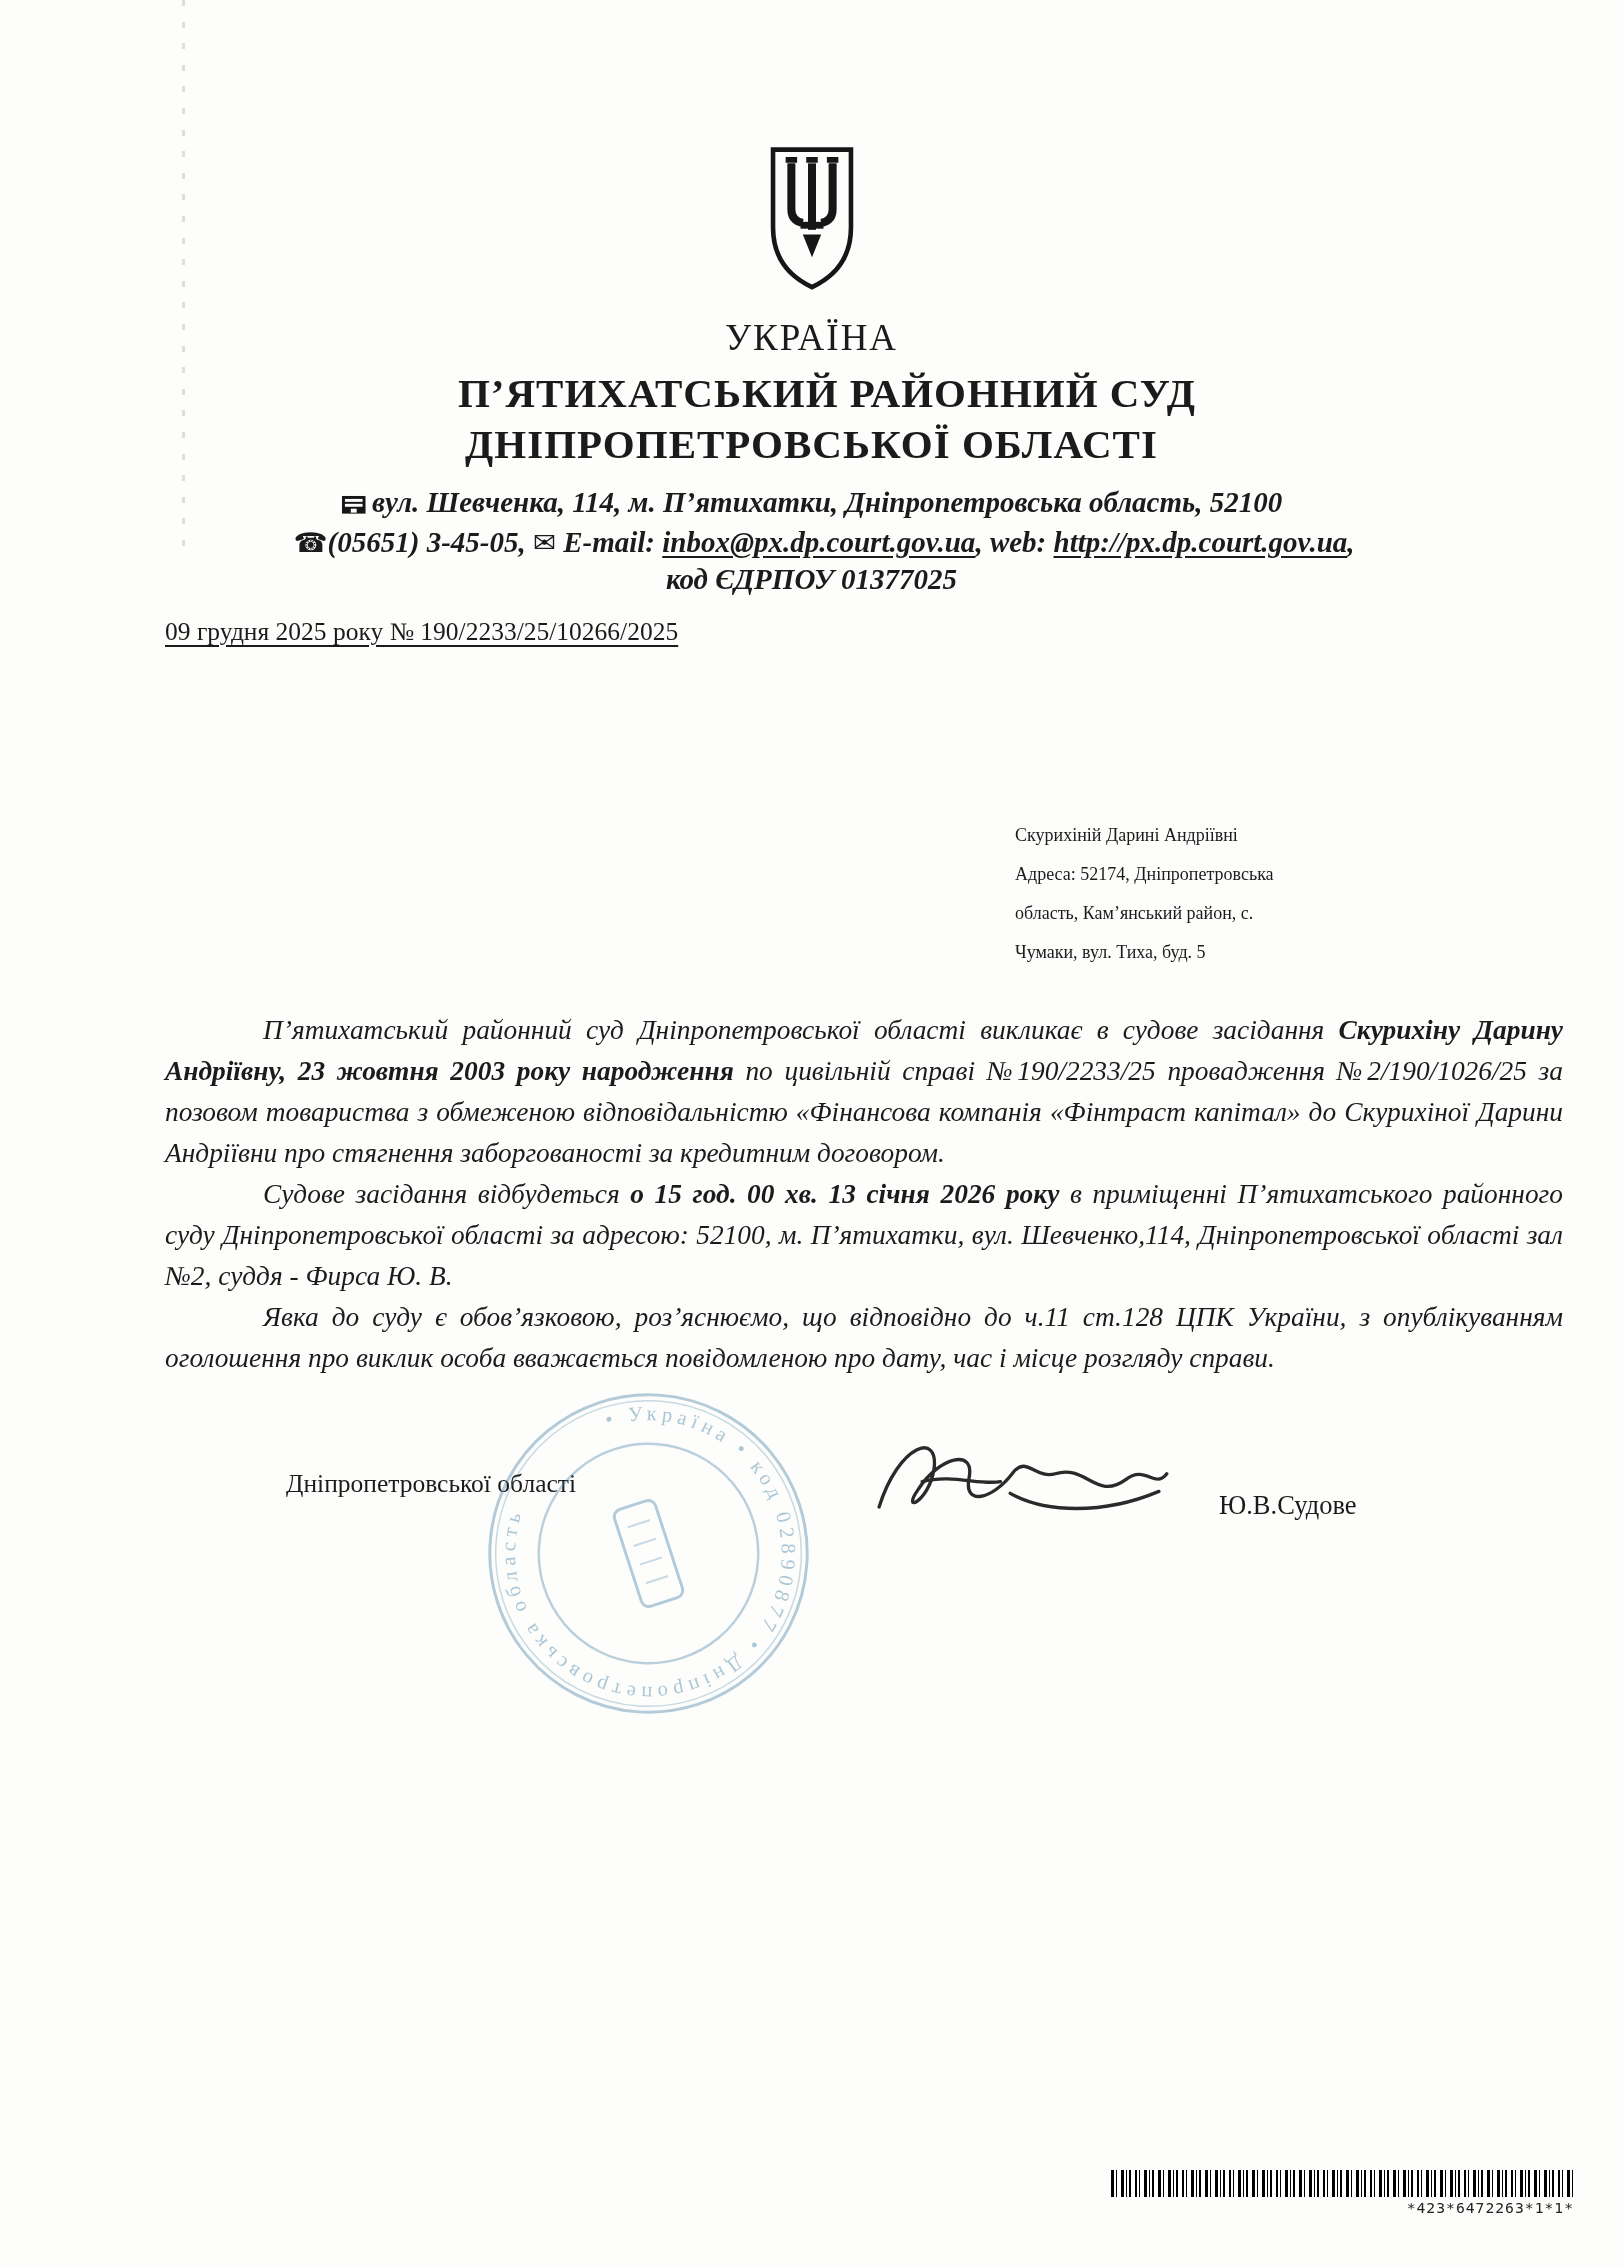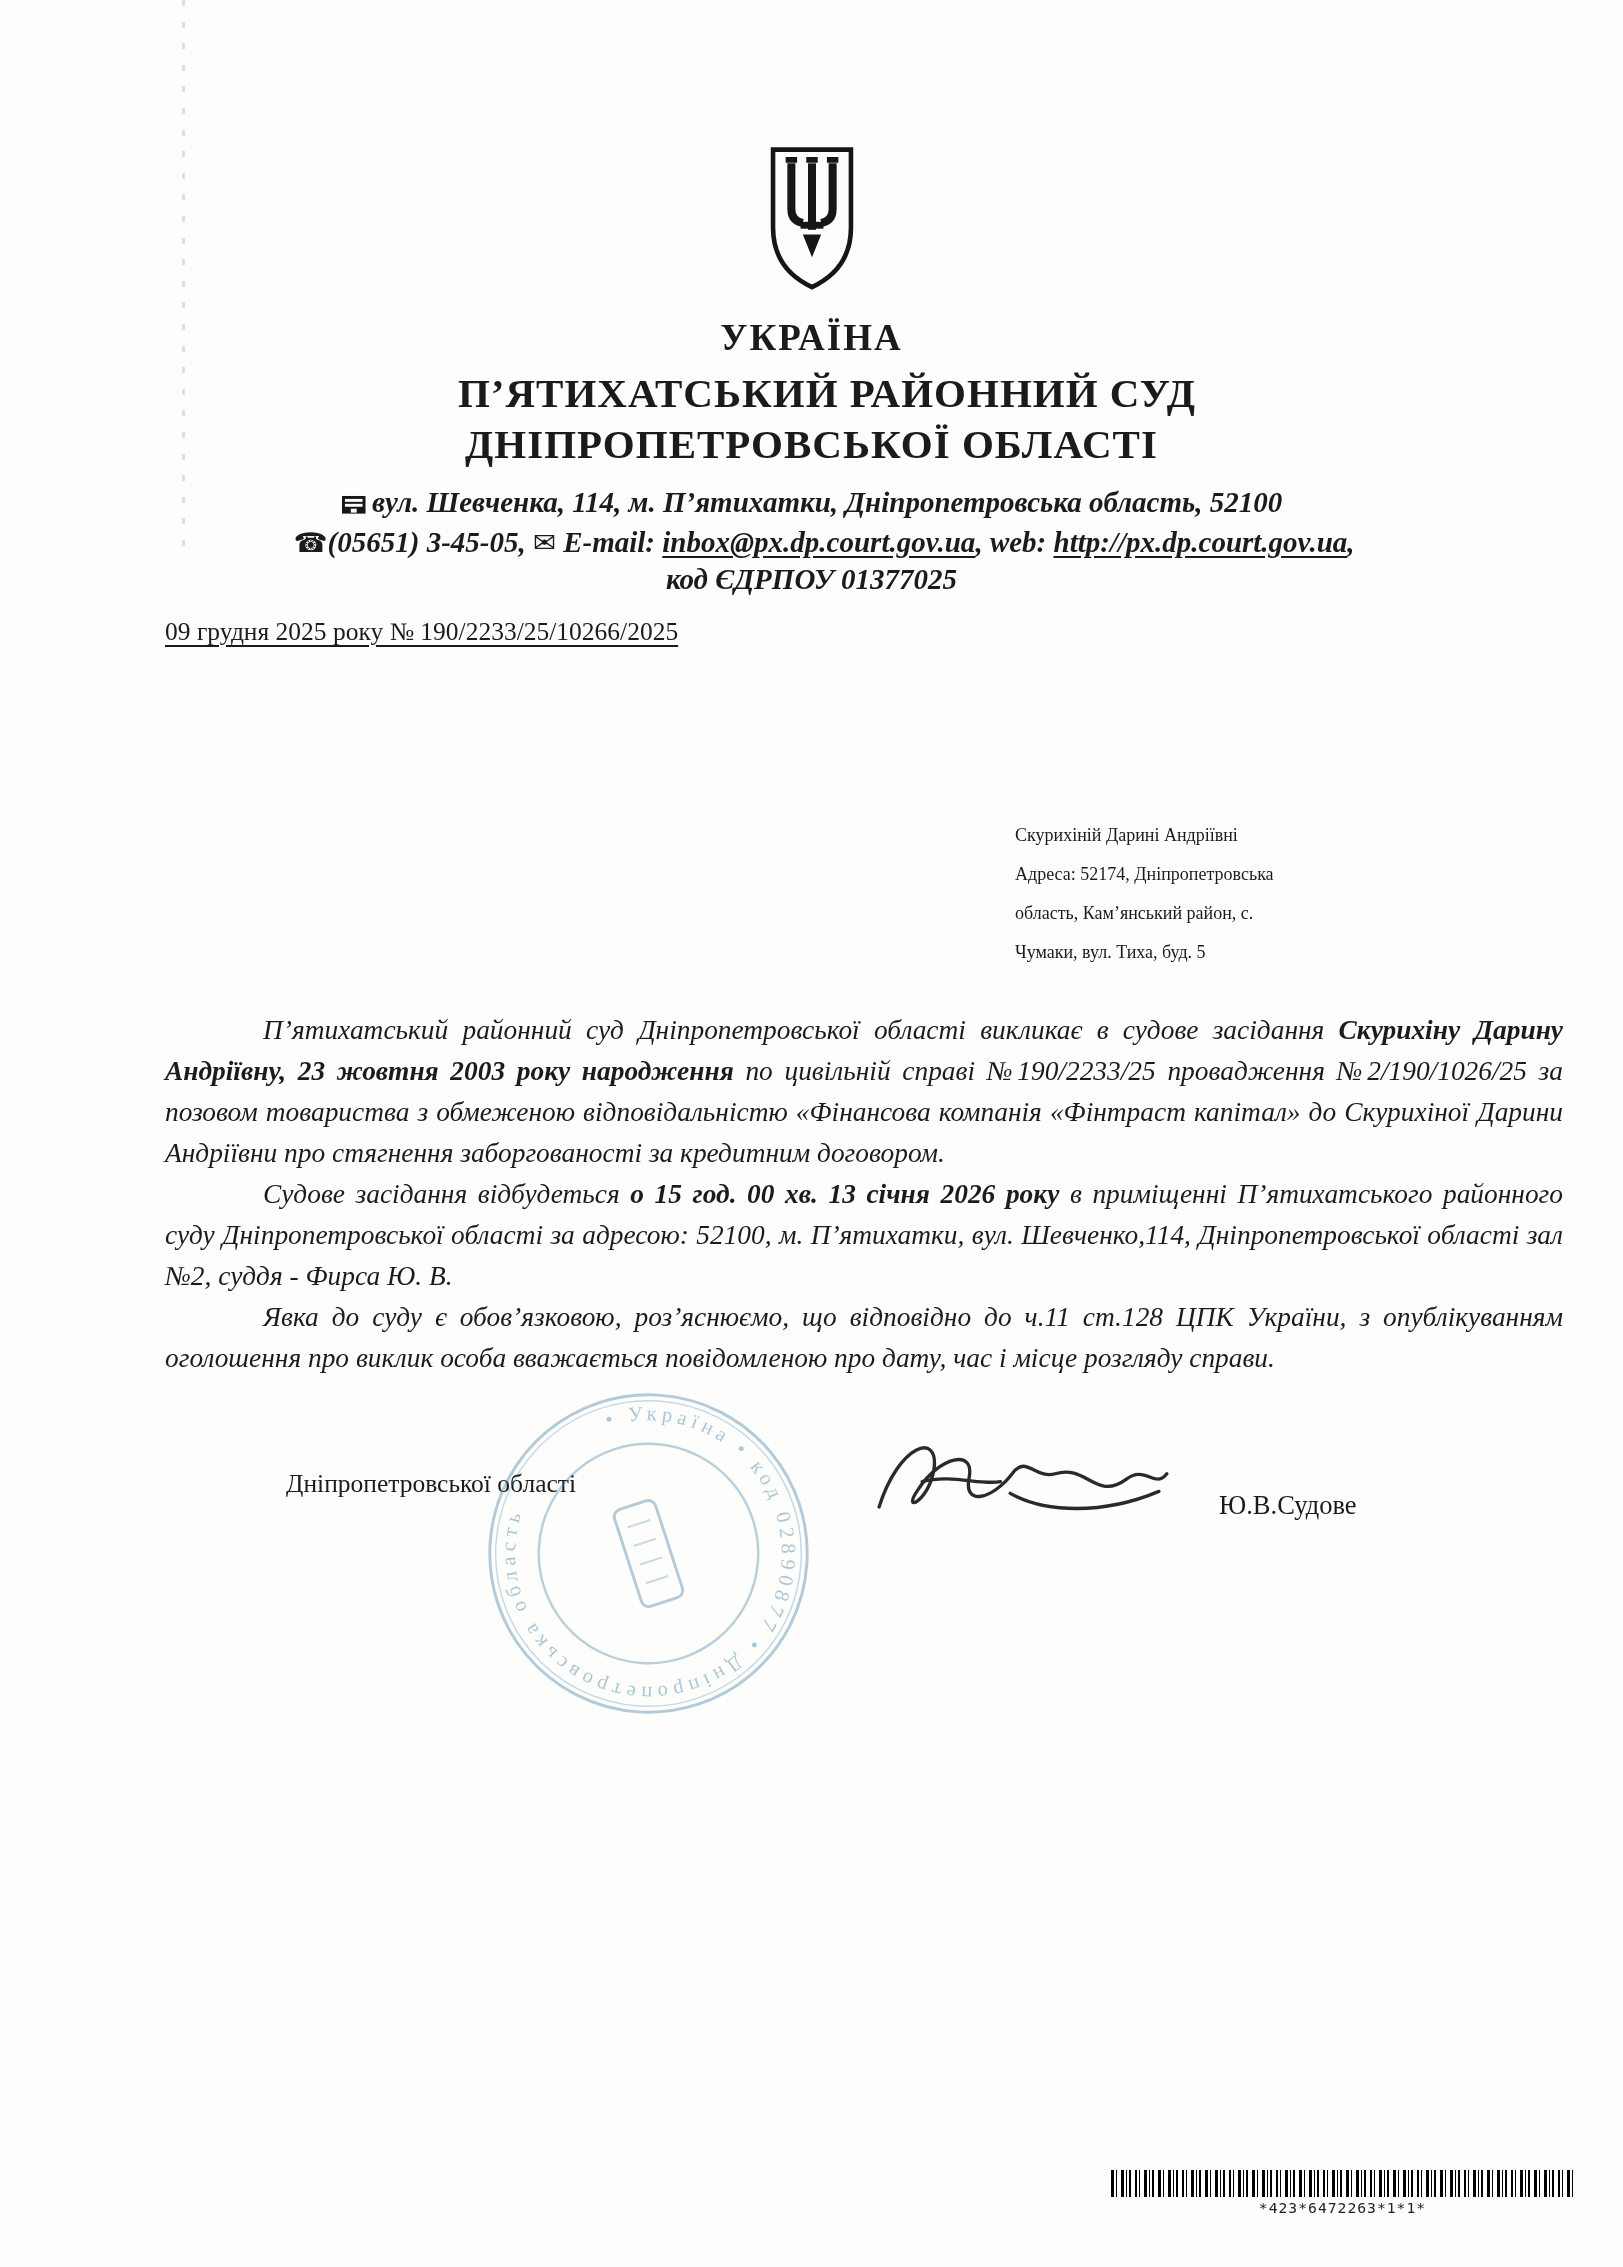--- a/index.html
+++ b/index.html
@@ -4,21 +4,21 @@
 <style>
   * { margin:0; padding:0; box-sizing:border-box; }
   html,body { background:#e8e8e8; }
   body { width:1623px; height:2267px; position:relative;
          font-family:"Liberation Serif", serif; color:#1b1b1b; }
   .page { position:absolute; inset:0; background:#fdfdfc; overflow:hidden; }
 
   
   .header { position:absolute; top:145px; left:0; width:100%; text-align:center; }
   .emblem { display:inline-block; }
-  .country { margin-top:17.6px; font-size:37px; font-weight:bold; letter-spacing:2px; }
+  .country { margin-top:17.6px; font-size:37px; font-weight:normal; letter-spacing:2px; }
   .court-line { font-size:41px; font-weight:bold; letter-spacing:1px; line-height:51px; }
   .court-line.first { margin-top:9.8px;padding-left:31px; }
   .addr-line { margin-top:15.7px; font-size:29px; font-weight:bold; font-style:italic; }
   .contact-line { margin-top:3.9px; font-size:29px; font-weight:bold; font-style:italic;margin-left:25px; }
   .edrpou-line { margin-top:3.9px; font-size:29px; font-weight:bold; font-style:italic; }
   .icon-glyph { font-family:"DejaVu Sans", sans-serif; font-style:normal; font-size:27.4px; }
   .mini-icon { display:inline-block; vertical-align:-2.9px; margin:0 5.9px 0 0; }
   .link { text-decoration:underline; text-underline-offset:3.9px; }
 
   
@@ -45,21 +45,21 @@
            transform:rotate(-18deg); opacity:.75; }
 
   
   .barcode-wrap { position:absolute; top:2170px; left:1111px; width:463px; text-align:center; }
   .barcode-bars { width:463px; height:27.4px;
     background:repeating-linear-gradient(90deg,
       #000 0 2.9px, #fff 2.9px 4.9px, #000 4.9px 5.9px, #fff 5.9px 9.8px,
       #000 9.8px 12.7px, #fff 12.7px 14.7px, #000 14.7px 15.7px, #fff 15.7px 17.6px,
       #000 17.6px 19.6px, #fff 19.6px 23.5px); }
   .barcode-label { margin-top:2px; font-family:"DejaVu Sans Mono", monospace;
-                   font-size:14.7px; letter-spacing:1px; color:#222; }
+                   font-size:14.7px; letter-spacing:1px; color:#222;text-align:right; }
 
   
   .scan-edge { position:absolute; top:0; left:182px; width:2.9px; height:549px;
                background:repeating-linear-gradient(180deg, rgba(0,0,0,.12) 0 5.9px, transparent 5.9px 21.6px); }
 </style>
 </head>
 <body>
 
 <div class="page">
 

